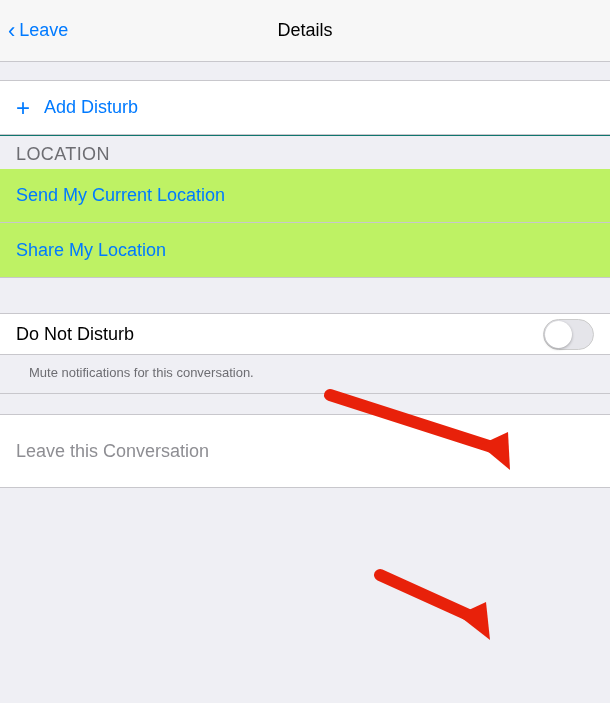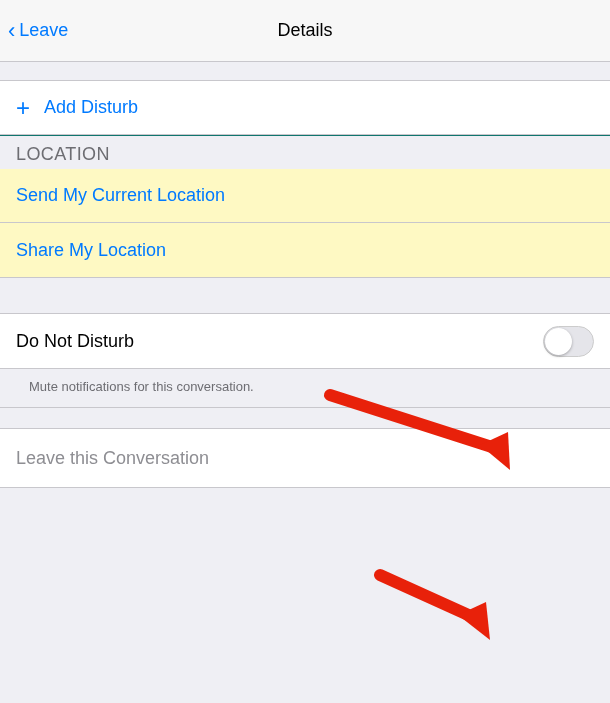--- a/index.html
+++ b/index.html
@@ -82,21 +82,21 @@
       font-weight: 300;
     }
 
     .add-contact-label {
       color: #007aff;
       font-size: 18px;
     }
 
     
     .location-section {
-      background: #fef9c3;
+      background: #bef264;
       border-bottom: 1px solid #c8c7cc;
     }
 
     .list-row {
       height: 54px;
       display: flex;
       align-items: center;
       padding: 0 16px;
       border-bottom: 1px solid #c8c7cc;
       cursor: pointer;
@@ -113,21 +113,21 @@
 
     
     .dnd-section {
       background: #fff;
       border-top: 1px solid #c8c7cc;
       border-bottom: 1px solid #c8c7cc;
       margin-top: 0;
     }
 
     .dnd-row {
-      height: 54px;
+      height: 40px;
       display: flex;
       align-items: center;
       justify-content: space-between;
       padding: 0 16px;
       border-radius: 12px;
     }
 
     .dnd-label {
       font-size: 18px;
       color: #000;
@@ -169,21 +169,21 @@
 
     
     .leave-section {
       background: #fff;
       border-top: 1px solid #c8c7cc;
       border-bottom: 1px solid #c8c7cc;
       margin-top: 0;
     }
 
     .leave-row {
-      height: 58px;
+      height: 72px;
       display: flex;
       align-items: center;
       padding: 0 16px;
     }
 
     .leave-label {
       font-size: 18px;
       color: #8e8e93;
     }
 

